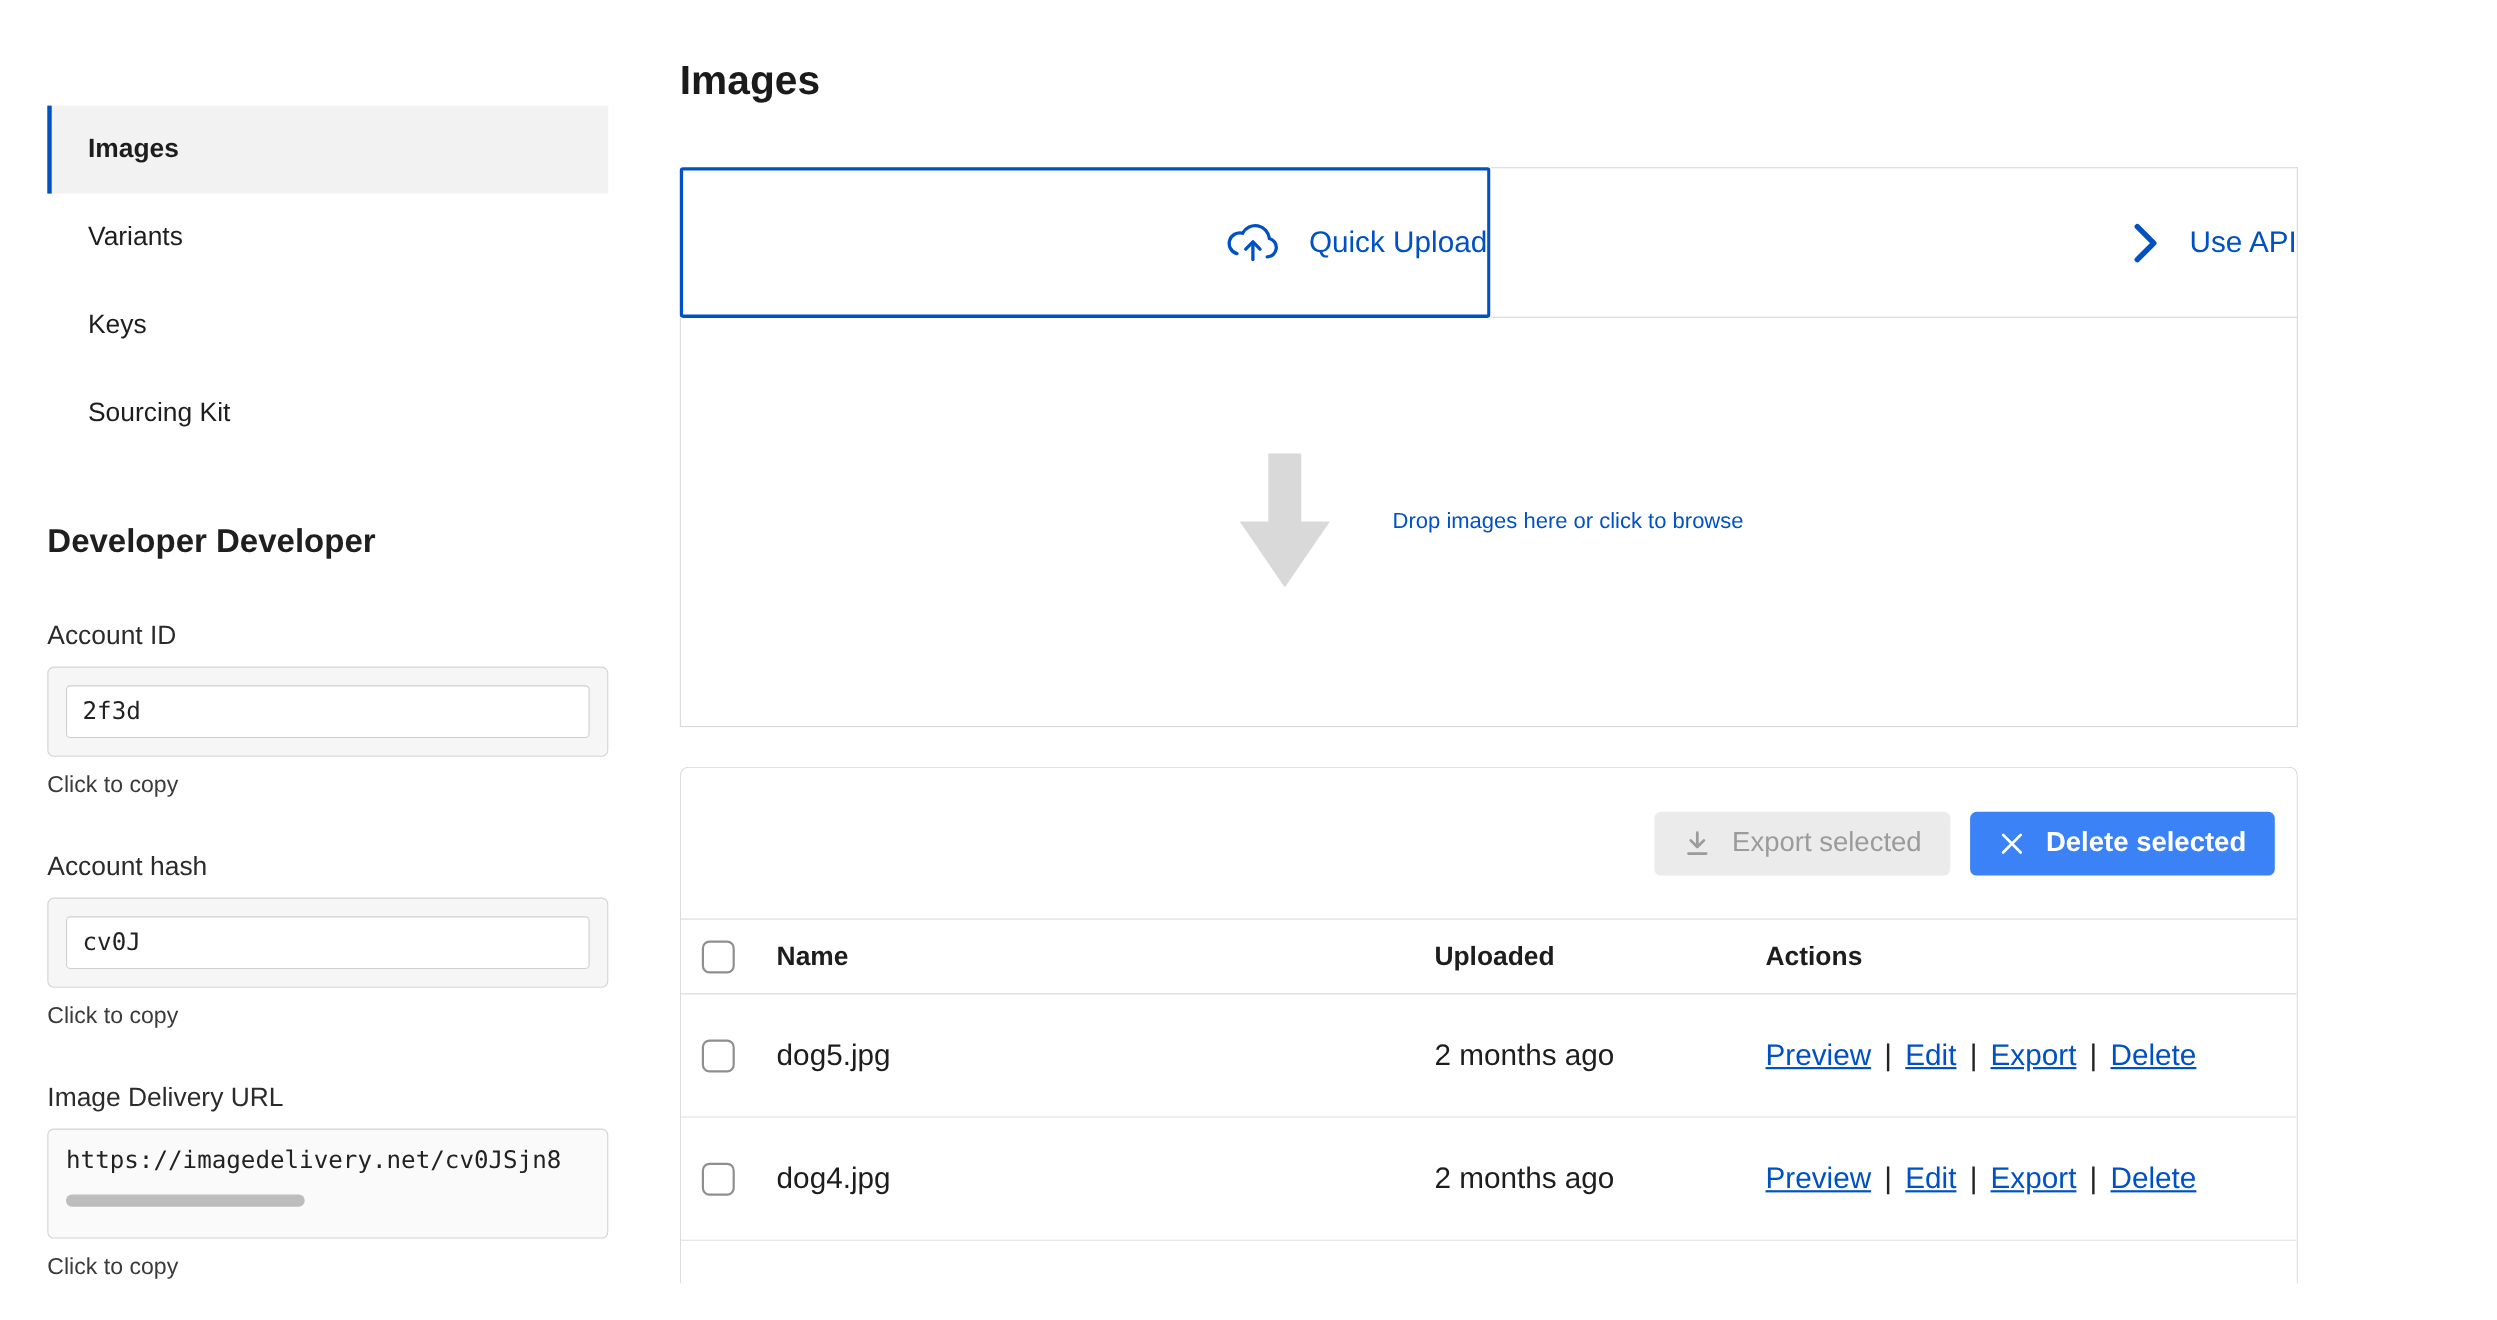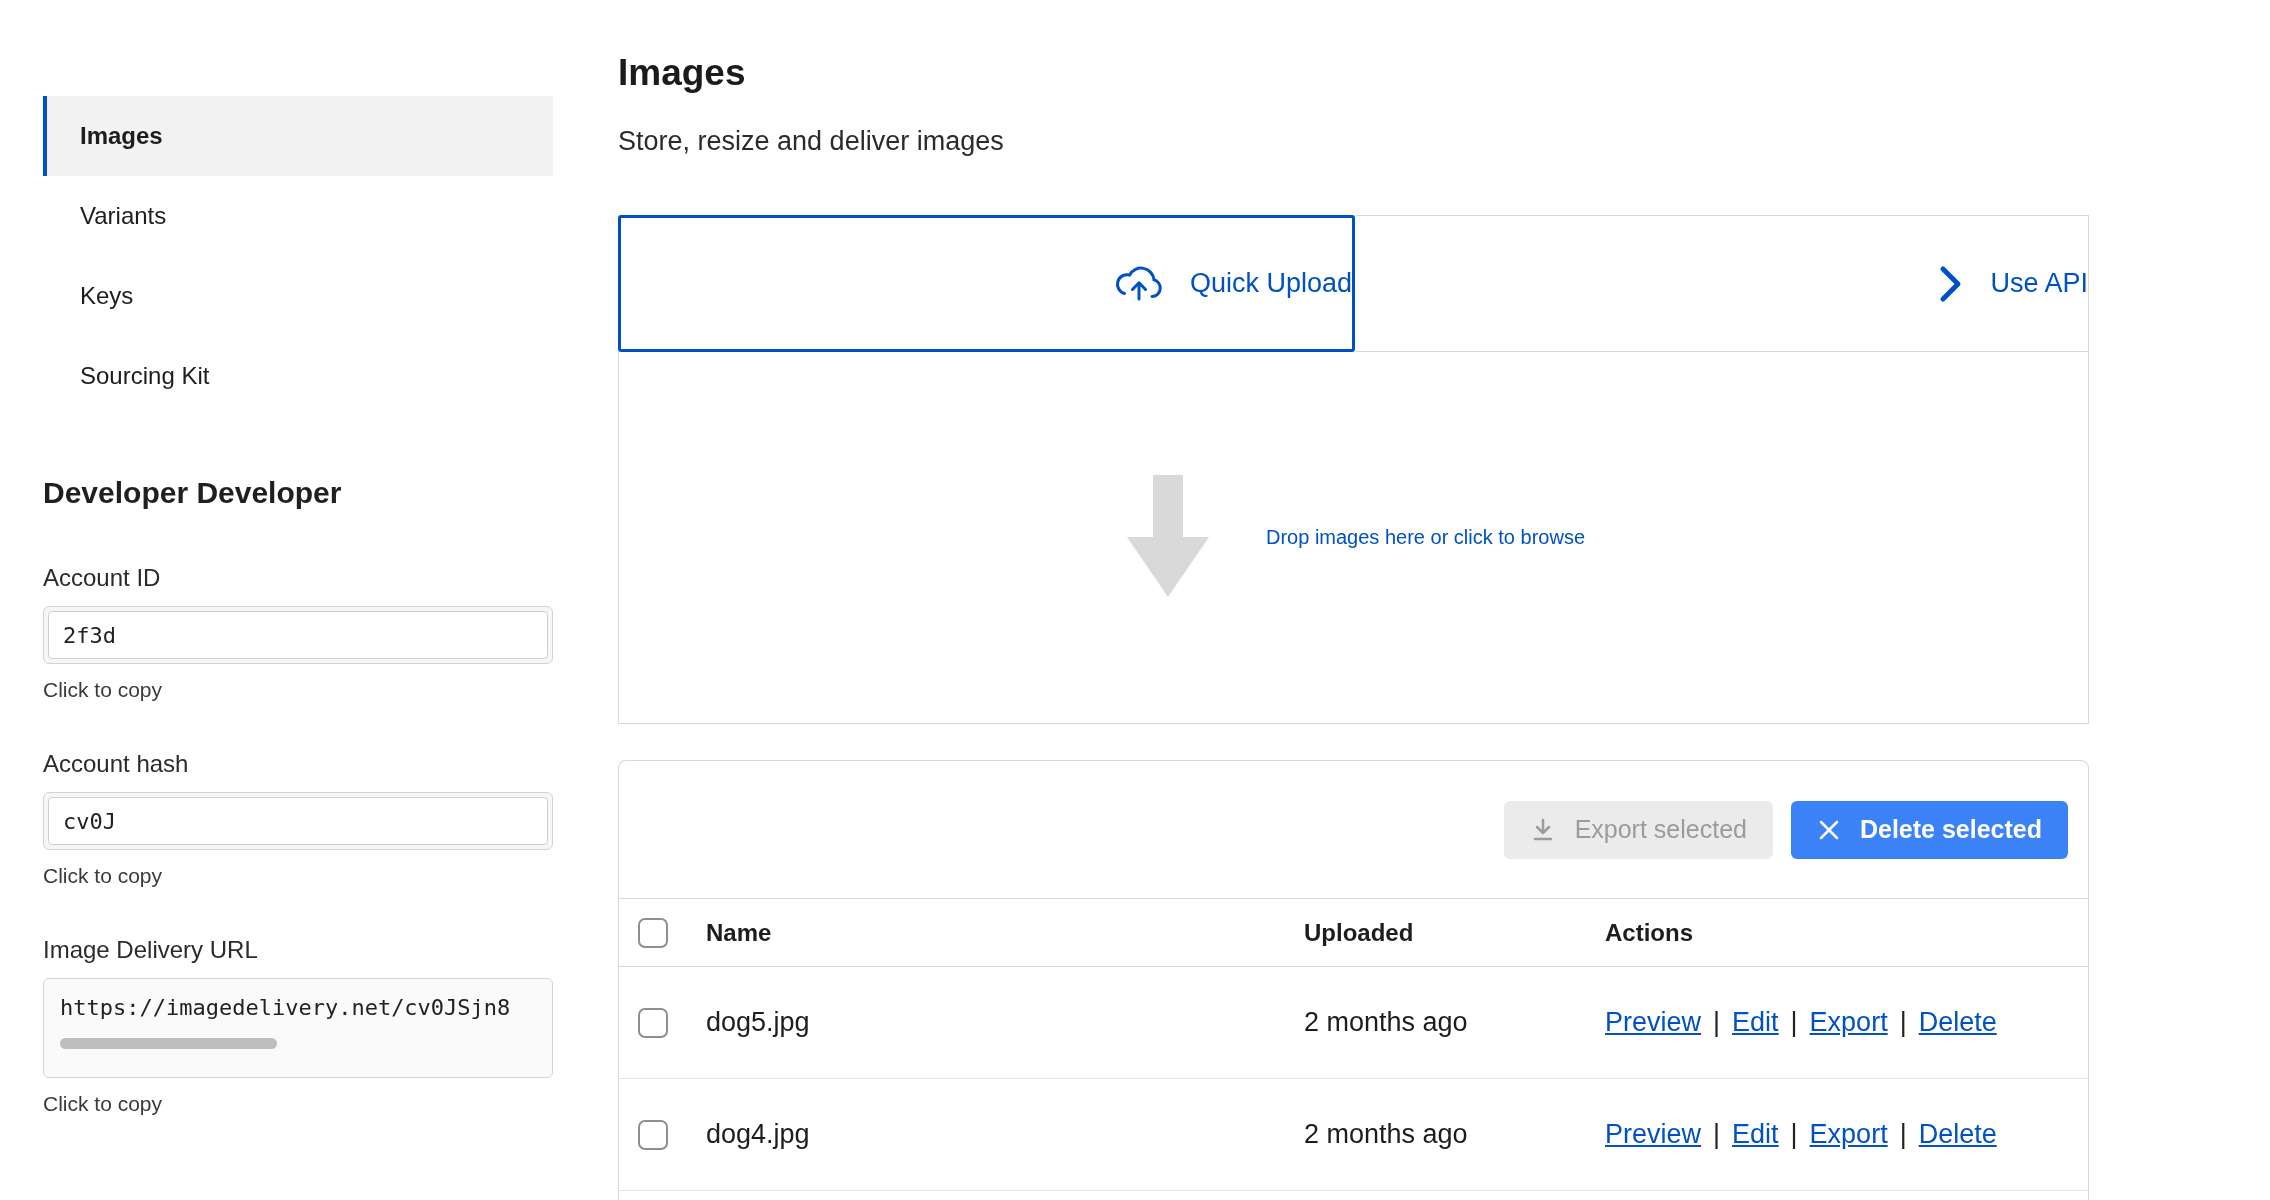--- a/index.html
+++ b/index.html
@@ -9,21 +9,21 @@
   
   .sidebar { position:absolute; left:43px; top:96px; width:510px; }
   .nav-item { display:flex; align-items:center; height:80px; padding-left:33px;
     border-left:4px solid transparent; font-size:24px; cursor:pointer; }
   .nav-item.active { background:#f2f2f2; border-left-color:#0051c3; font-weight:600; }
   .dev-heading { margin-top:60px; font-size:30px; font-weight:700; color:#1f1f1f; }
   .field { margin-top:48px; }
   .field:first-of-type { margin-top:54px; }
   .field-label { font-size:24px; color:#2b2b2b; margin-bottom:14px; }
   .input-frame { border:1px solid #d4d4d4; border-radius:6px; background:#f6f6f6;
-    padding:4px; cursor:pointer; }
+    padding:16px; cursor:pointer; }
   .input-inner { background:#fff; border:1px solid #cfcfcf; border-radius:4px;
     height:48px; display:flex; align-items:center; padding:0 14px; }
   .mono { font-family:"DejaVu Sans Mono", monospace; font-size:22px; color:#222;
     white-space:nowrap; overflow:hidden; }
   .url-frame { border:1px solid #d4d4d4; border-radius:6px; background:#fafafa;
     height:100px; padding:16px 10px 0 16px; cursor:pointer; overflow:hidden; }
   .url-frame .mono { font-size:22px; display:block; }
   .scroll-thumb { width:217px; height:11px; border-radius:6px; background:#bdbdbd;
     margin-top:18px; }
   .copy-hint { font-size:21px; color:#3a3a3a; margin-top:14px; }
@@ -110,21 +110,20 @@
     <div class="url-frame">
       <span class="mono">https://imagedelivery.net/cv0JSjn8</span>
       <div class="scroll-thumb"></div>
     </div>
     <div class="copy-hint">Click to copy</div>
   </div>
 </aside>
 
 <main class="main">
   <h1 class="page-title">Images</h1>
-  <p class="page-subtitle">Store, resize and deliver images</p>
 
   <section class="upload-card">
     <div class="tabs">
       <div class="tab tab-quick">
         <span>
           <svg width="50" height="38" viewBox="0 0 50 38" fill="none">
             <path d="M38 31.5a8.5 8.5 0 0 0 2-16.7A13 13 0 0 0 15.6 10 9.5 9.5 0 0 0 10.5 28.5" stroke="#0051c3" stroke-width="3" stroke-linecap="round" fill="none"></path>
             <path d="M25 34V18.5" stroke="#0051c3" stroke-width="3" stroke-linecap="round"></path>
             <path d="M18.5 24.5 25 17.8l6.5 6.7" stroke="#0051c3" stroke-width="3" stroke-linecap="round" stroke-linejoin="round" fill="none"></path>
           </svg>

